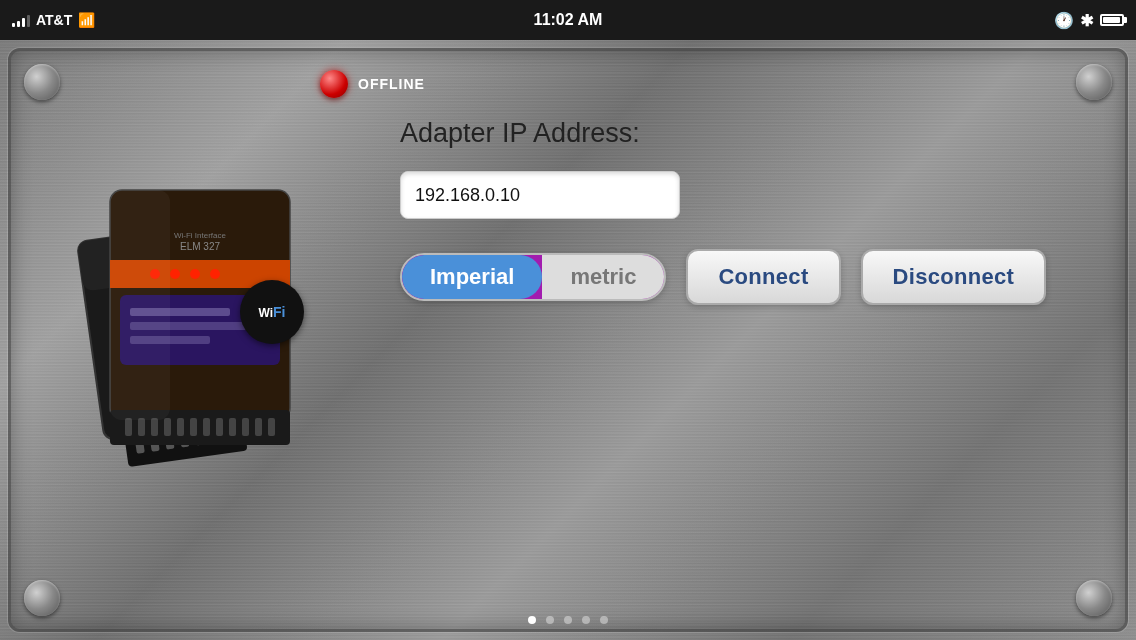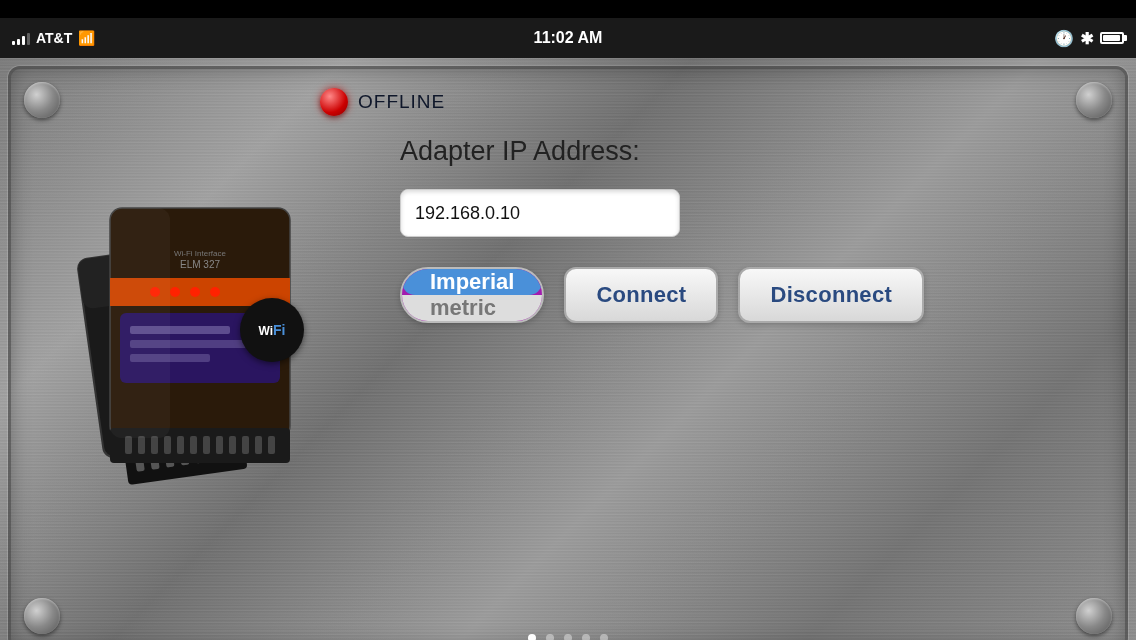--- a/index.html
+++ b/index.html
@@ -19,21 +19,20 @@
       background: #1a1a1a;
       display: flex;
       align-items: center;
       justify-content: space-between;
       padding: 0 12px;
       color: white;
       font-size: 14px;
       font-weight: 600;
       position: relative;
       z-index: 10;
-      margin-top: 18px;
     }
     .status-left {
       display: flex;
       align-items: center;
       gap: 6px;
     }
     .status-center {
       position: absolute;
       left: 50%;
       transform: translateX(-50%);
@@ -195,23 +194,23 @@
       margin-left: 260px;
     }
     .red-dot {
       width: 28px;
       height: 28px;
       border-radius: 50%;
       background: radial-gradient(circle at 35% 30%, #ff8888, #cc0000 60%, #880000 100%);
       box-shadow: 0 0 8px rgba(200,0,0,0.6), 0 2px 4px rgba(0,0,0,0.4);
     }
     .offline-label {
-      font-size: 19px;
-      font-weight: 400;
-      color: #0f172a;
+      font-size: 14px;
+      font-weight: 700;
+      color: #ffffff;
       letter-spacing: 1px;
     }
 
     
     #form-area {
       display: flex;
       gap: 40px;
       margin-left: 340px;
       margin-bottom: 30px;
     }
@@ -251,24 +250,23 @@
       margin-left: 340px;
     }
 
     
     .toggle-switch {
       display: flex;
       border-radius: 30px;
       overflow: hidden;
       border: 2px solid #bbb;
       background: #a21caf;
-      height: 56px;
+      height: 48px;
       cursor: pointer;
       box-shadow: 0 2px 6px rgba(0,0,0,0.2);
-      flex-direction: column;
     }
     .toggle-option {
       padding: 0 28px;
       display: flex;
       align-items: center;
       font-size: 22px;
       font-weight: 700;
       cursor: pointer;
       transition: background 0.2s;
       user-select: none;

